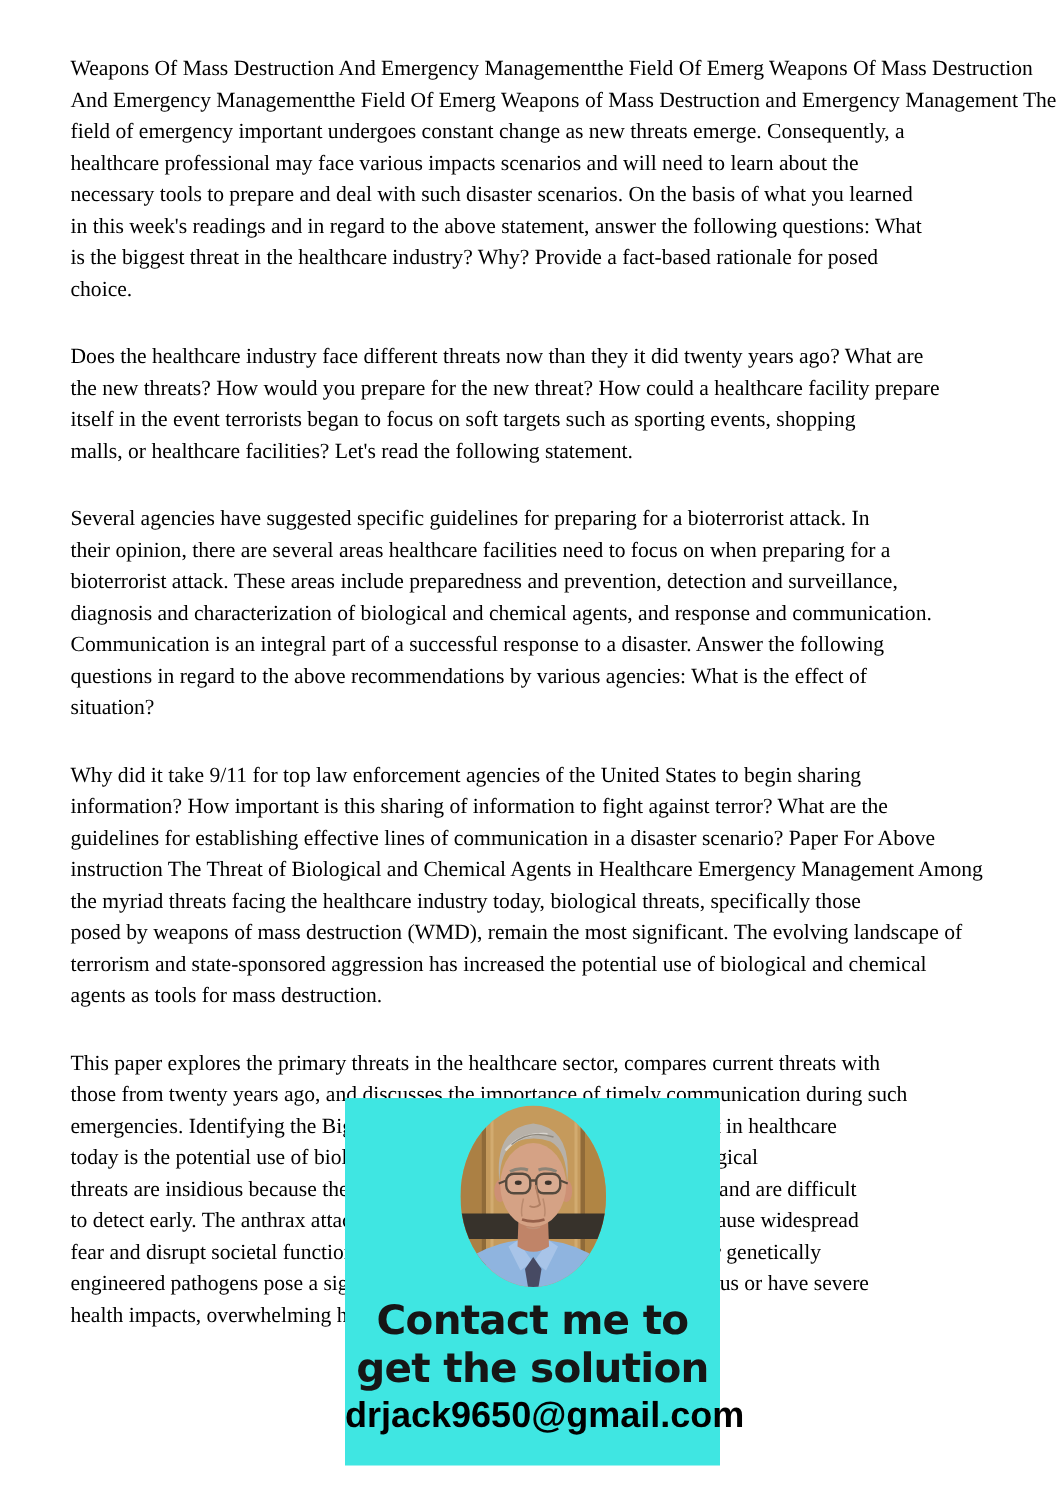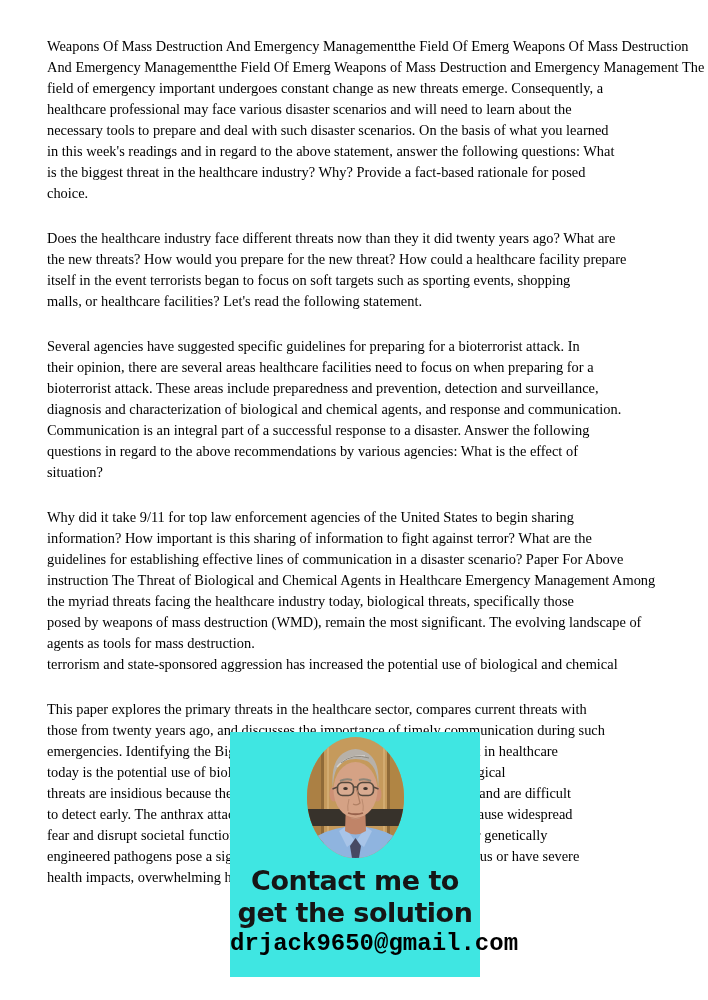--- a/index.html
+++ b/index.html
@@ -56,35 +56,35 @@
     font-size: 27px;
     line-height: 32px;
     color: #161616;
     letter-spacing: -0.5px;
   }
   .promo-email {
     position: absolute;
     top: 198px;
     left: 0;
     width: 100%;
-    font-family: Liberation Mono, monospace;
+    font-family: Liberation Sans, sans-serif;
     font-weight: bold;
     font-size: 24px;
     color: #000000;
   }
 </style>
 </head>
 <body>
 
 <div class="doc-text" id="doc-text">
     <div class="para">
       <div class="line">Weapons Of Mass Destruction And Emergency Managementthe Field Of Emerg Weapons Of Mass Destruction</div>
       <div class="line">And Emergency Managementthe Field Of Emerg Weapons of Mass Destruction and Emergency Management The</div>
       <div class="line">field of emergency important undergoes constant change as new threats emerge. Consequently, a</div>
-      <div class="line">healthcare professional may face various disaster scenarios and will need to learn about the</div>
+      <div class="line">healthcare professional may face various impacts scenarios and will need to learn about the</div>
       <div class="line">necessary tools to prepare and deal with such disaster scenarios. On the basis of what you learned</div>
       <div class="line">in this week's readings and in regard to the above statement, answer the following questions: What</div>
       <div class="line">is the biggest threat in the healthcare industry? Why? Provide a fact-based rationale for posed</div>
       <div class="line">choice.</div>
     </div>
     <div class="para">
       <div class="line">Does the healthcare industry face different threats now than they it did twenty years ago? What are</div>
       <div class="line">the new threats? How would you prepare for the new threat? How could a healthcare facility prepare</div>
       <div class="line">itself in the event terrorists began to focus on soft targets such as sporting events, shopping</div>
       <div class="line">malls, or healthcare facilities? Let's read the following statement.</div>
@@ -98,22 +98,22 @@
       <div class="line">questions in regard to the above recommendations by various agencies: What is the effect of</div>
       <div class="line">situation?</div>
     </div>
     <div class="para">
       <div class="line">Why did it take 9/11 for top law enforcement agencies of the United States to begin sharing</div>
       <div class="line">information? How important is this sharing of information to fight against terror? What are the</div>
       <div class="line">guidelines for establishing effective lines of communication in a disaster scenario? Paper For Above</div>
       <div class="line">instruction The Threat of Biological and Chemical Agents in Healthcare Emergency Management Among</div>
       <div class="line">the myriad threats facing the healthcare industry today, biological threats, specifically those</div>
       <div class="line">posed by weapons of mass destruction (WMD), remain the most significant. The evolving landscape of</div>
+      <div class="line">terrorism and state-sponsored aggression has increased the potential use of biological and chemical</div>
       <div class="line">agents as tools for mass destruction.</div>
-      <div class="line">terrorism and state-sponsored aggression has increased the potential use of biological and chemical</div>
     </div>
     <div class="para">
       <div class="line">This paper explores the primary threats in the healthcare sector, compares current threats with</div>
       <div class="line">those from twenty years ago, and discusses the importance of timely communication during such</div>
       <div class="line">emergencies. Identifying the Biggest Threat in Healthcare A pressing threat in healthcare</div>
       <div class="line">today is the potential use of biological agents in acts of bioterrorism. Biological</div>
       <div class="line">threats are insidious because they can spread silently, with delayed effects, and are difficult</div>
       <div class="line">to detect early. The anthrax attacks of 2001 showed biological agents can cause widespread</div>
       <div class="line">fear and disrupt societal functions. Agents like anthrax spores, smallpox, or genetically</div>
       <div class="line">engineered pathogens pose a significant risk as they can be highly contagious or have severe</div>

